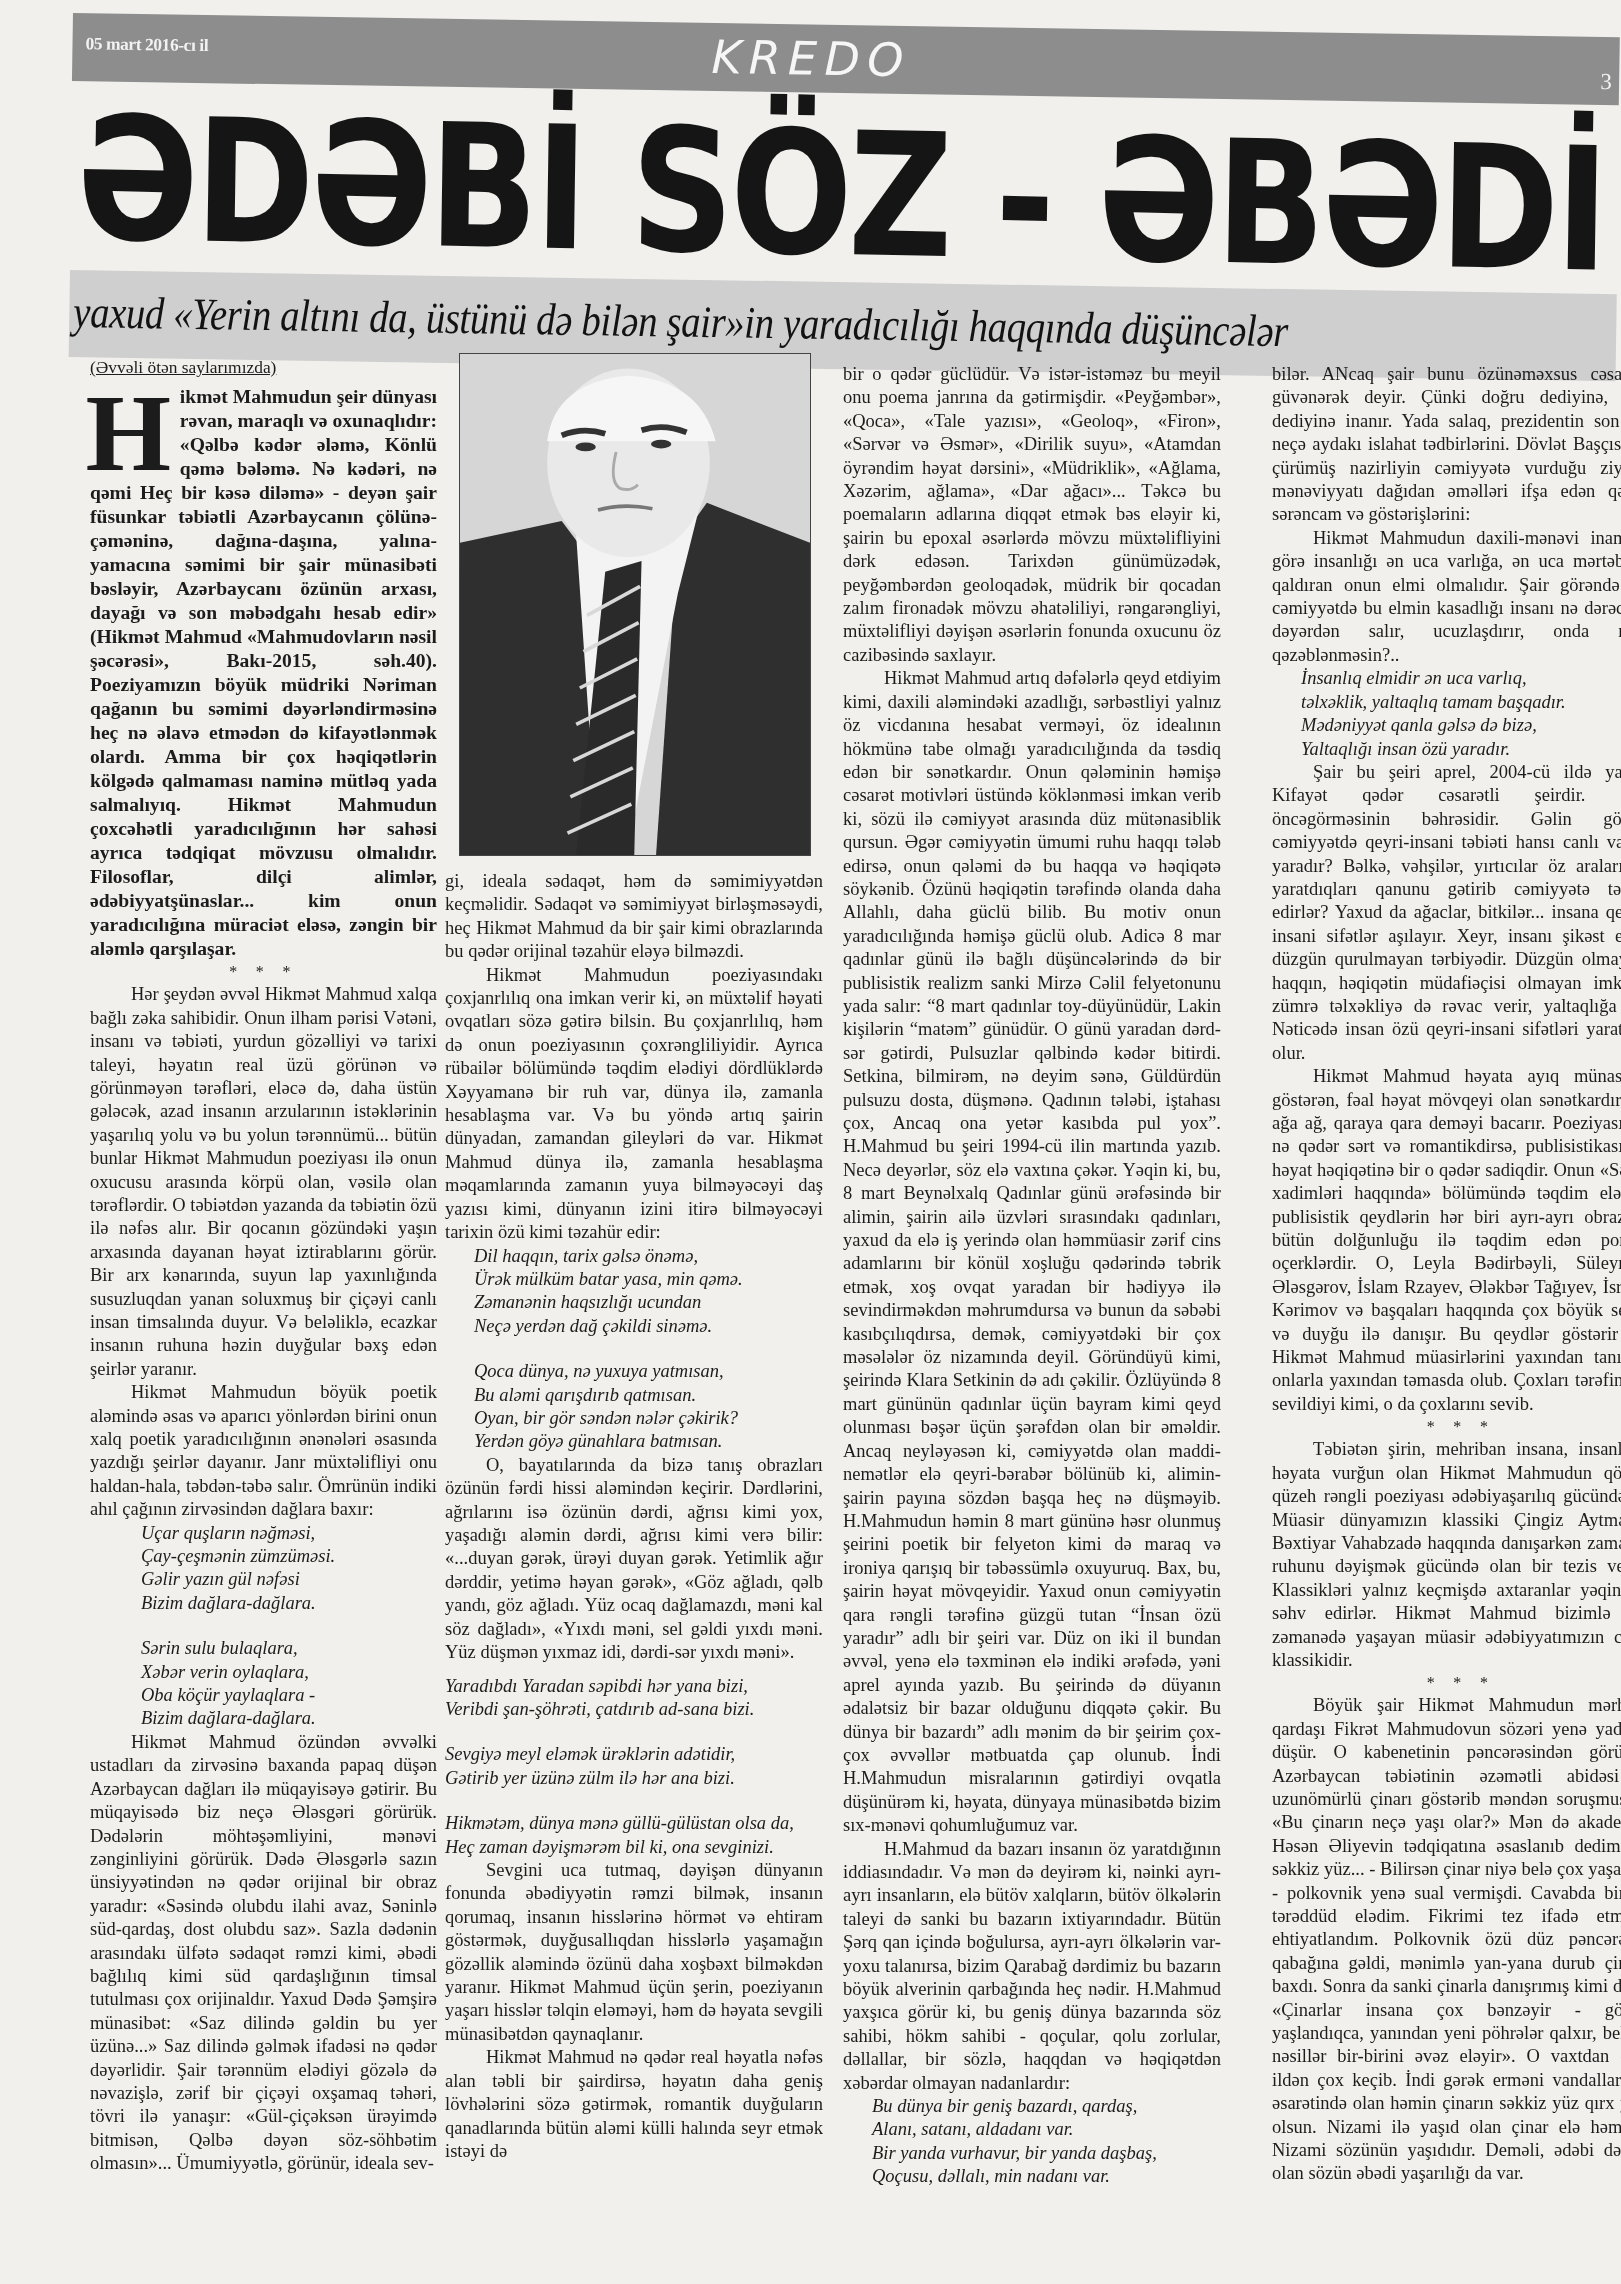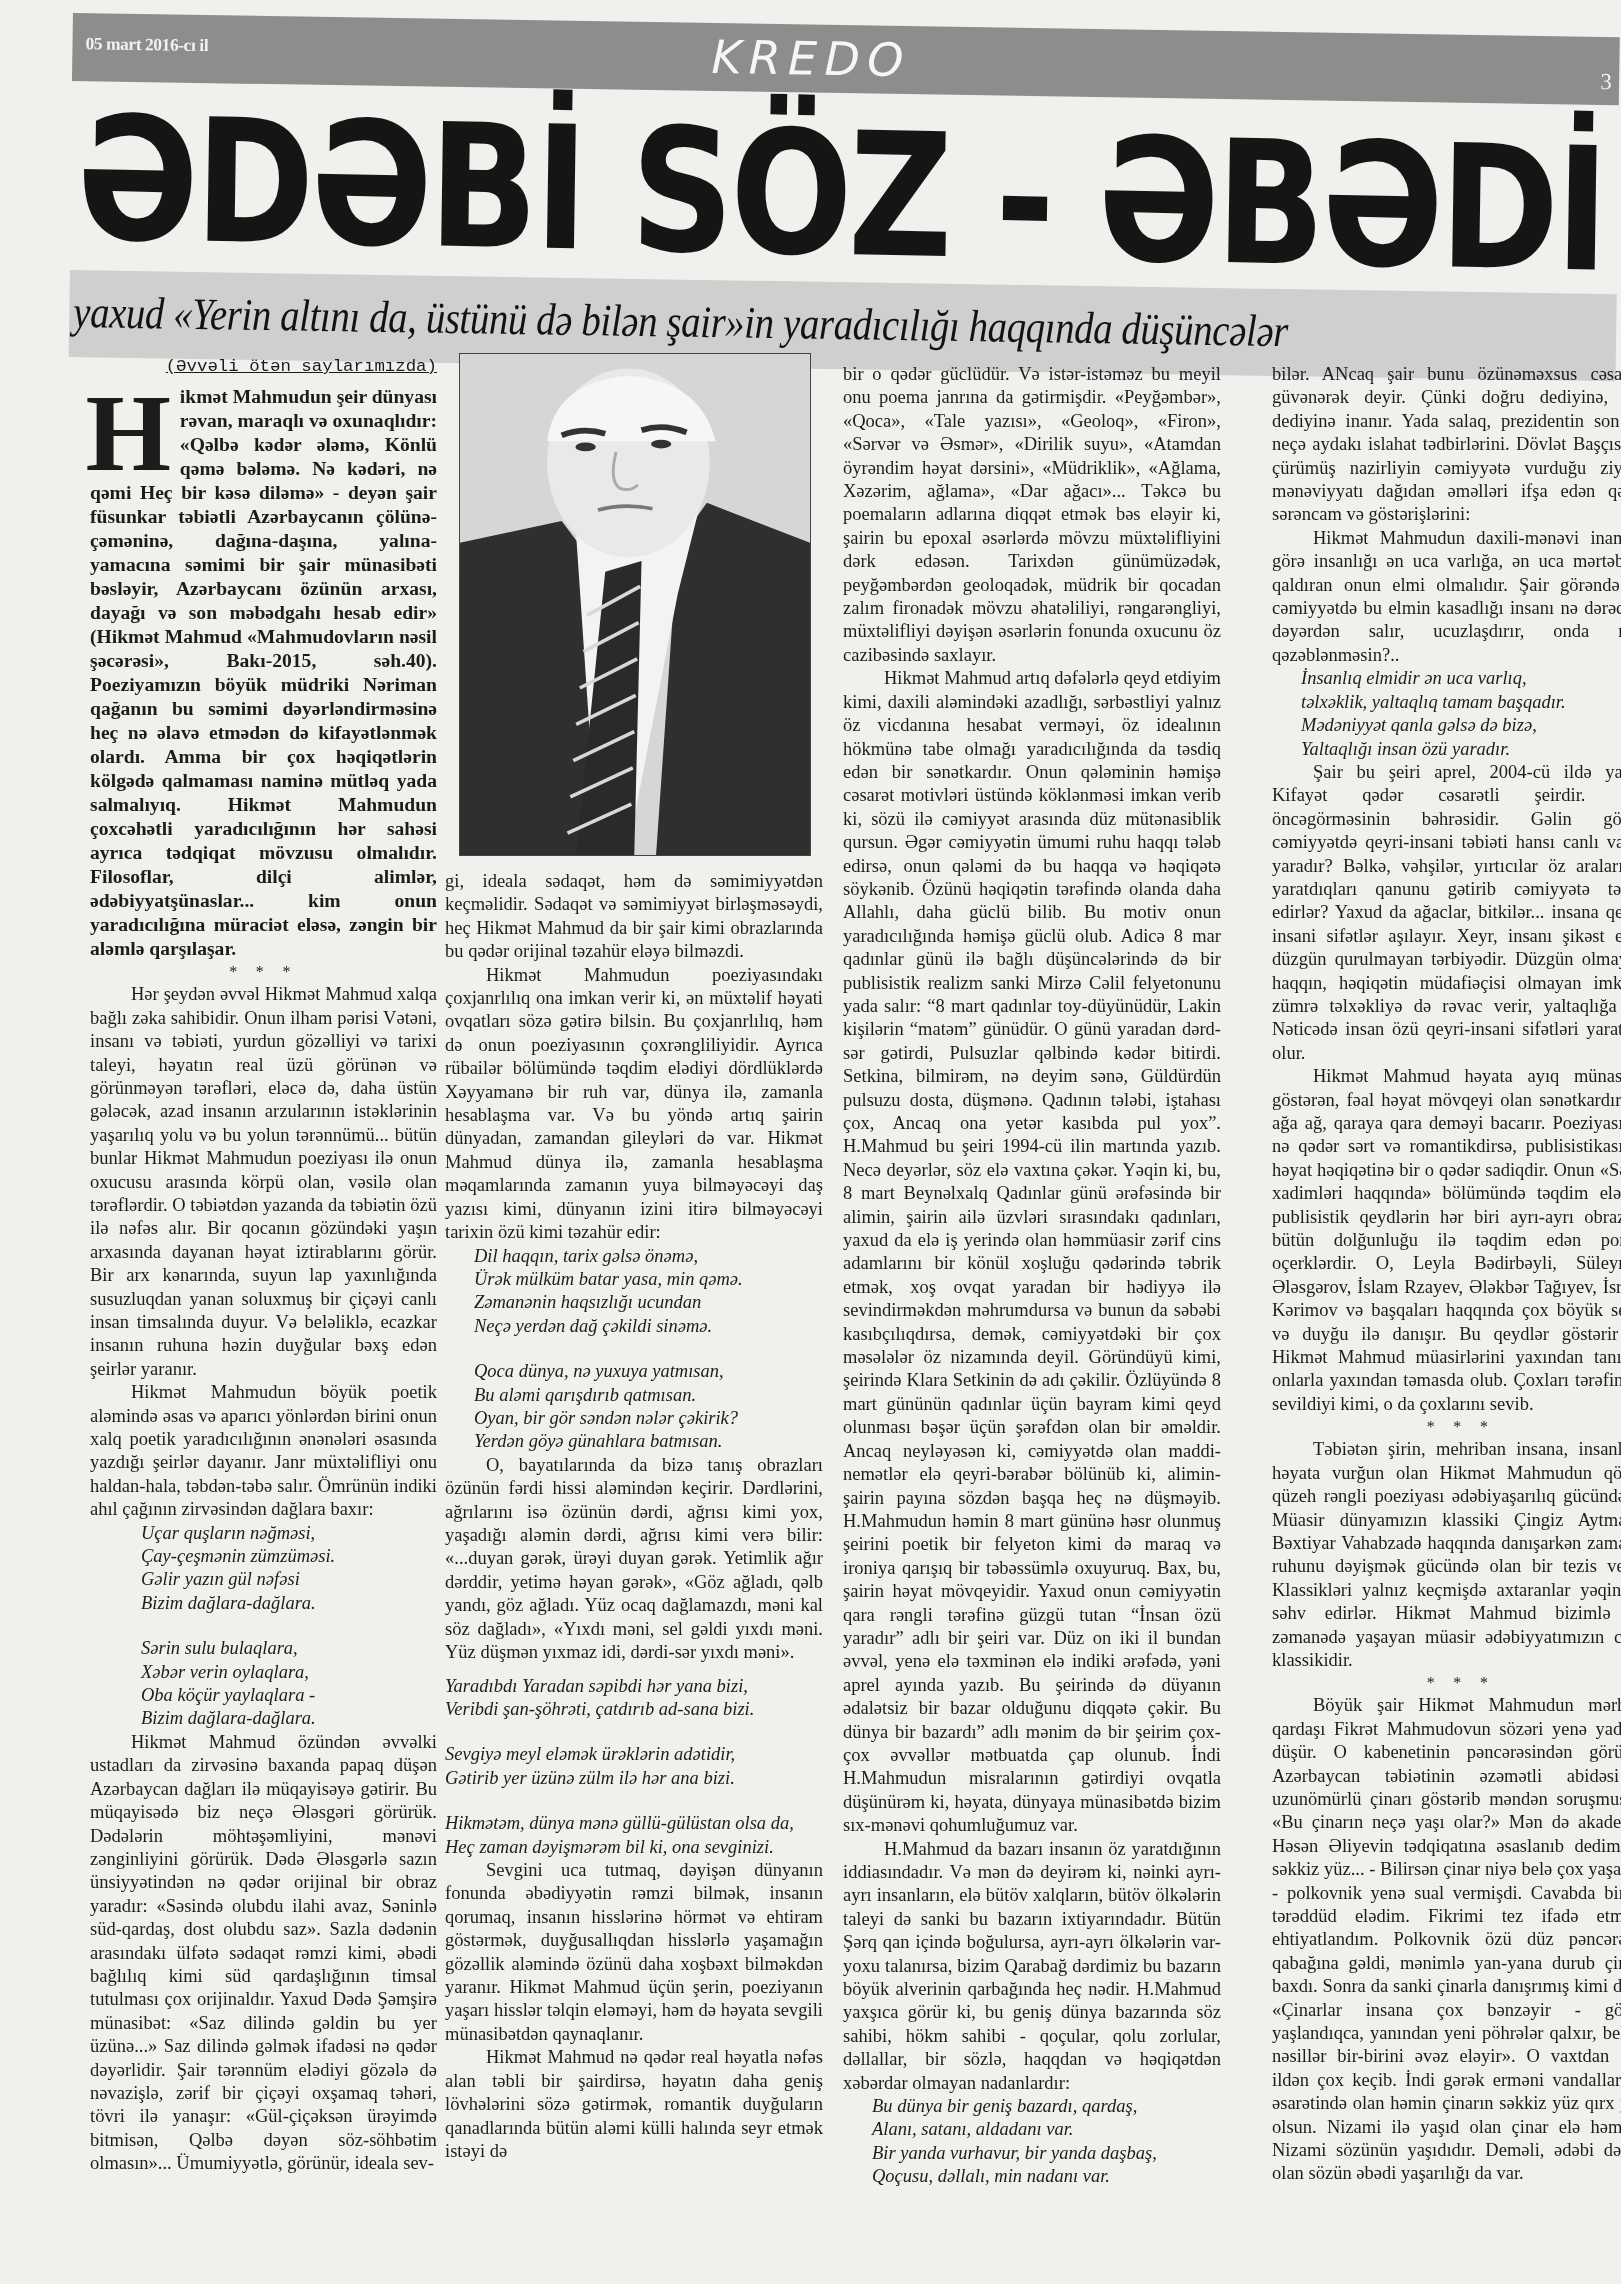--- a/index.html
+++ b/index.html
@@ -67,22 +67,22 @@
   .col .poem span { display: block; }
   .col .gap { height: 22px; }
   .col .stars { text-align: center; letter-spacing: 7.3px; font-size: 16px; line-height: 22px; }
 
   #c1 { left: 90px; top: 356px; width: 347px; }
   #c2 { left: 445px; top: 870px; width: 378px; }
   #c3 { left: 843px; top: 363px; width: 378px; }
   #c4 { left: 1272px; top: 363px; width: 378px; }
 
   .continued {
-    display: block; text-align: right; text-decoration: underline;
-    font-size: 17.4px; line-height: 22px; margin: 0 0 7.3px 0; font-family: Liberation Mono, monospace;
+    display: block; text-align: left; text-decoration: underline;
+    font-size: 17.4px; line-height: 22px; margin: 0 0 7.3px 0;
   }
   .lead { font-weight: bold; font-size: 19.6px; line-height: 24px; }
   .dropcap {
     float: left; font-size: 110px; line-height: 86px; font-weight: bold;
     margin: 4.4px 8.7px 0 -4.4px; font-family: "Liberation Serif", serif;
   }
 
   
   .photo {
     position: absolute; left: 459px; top: 353px; width: 350px; height: 501px;

